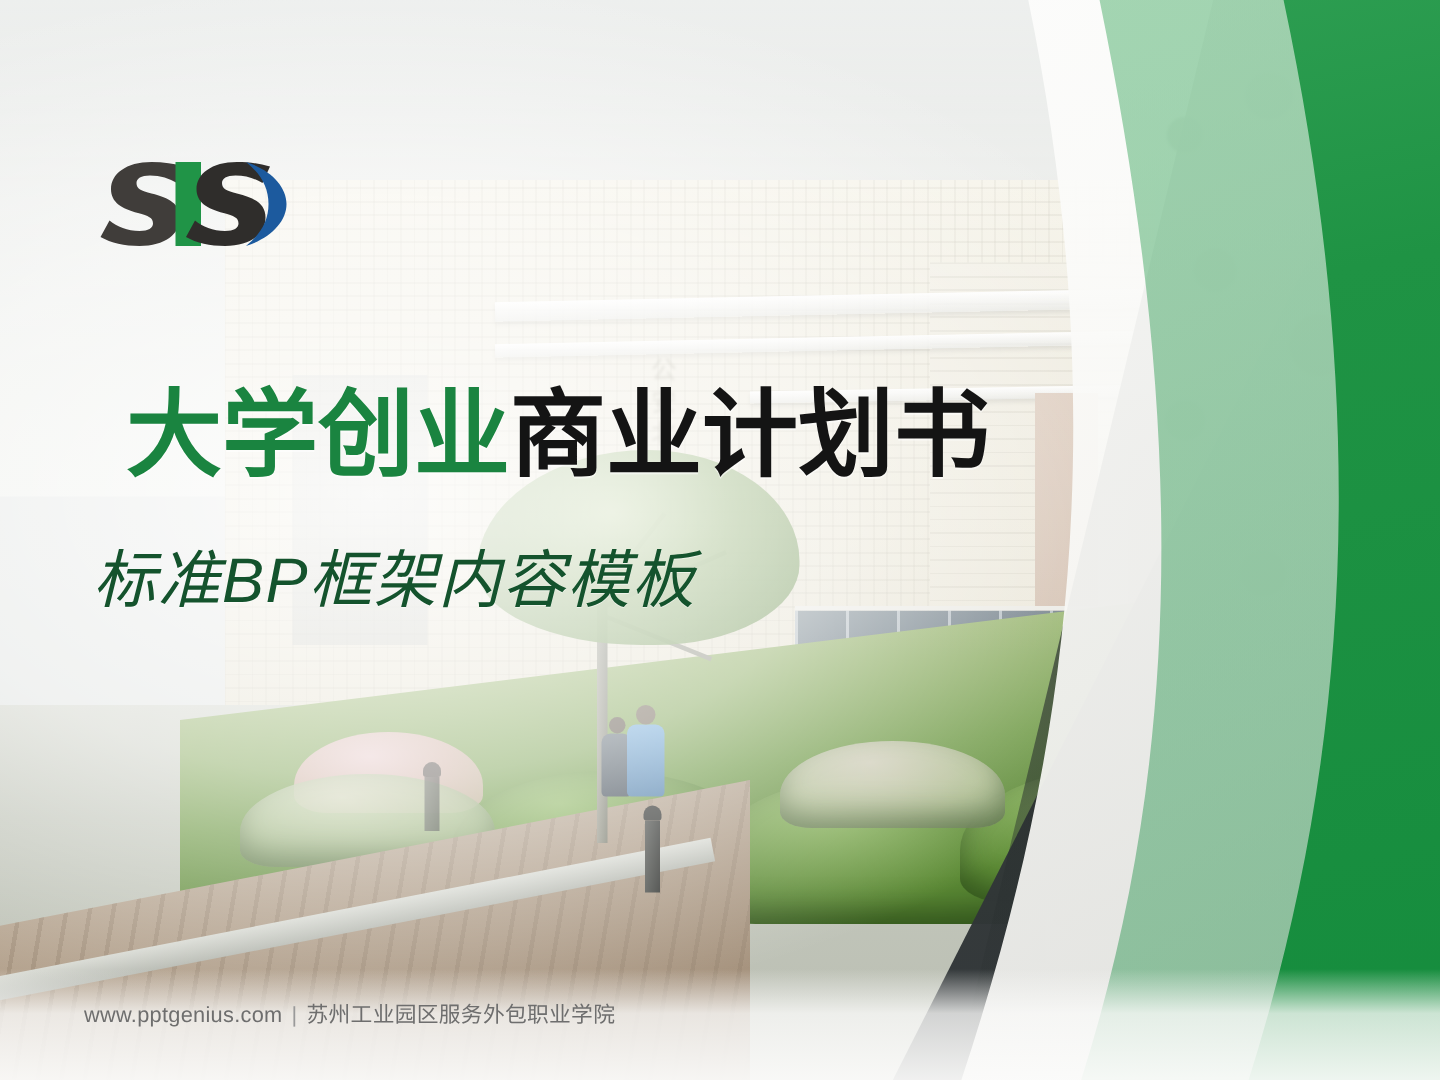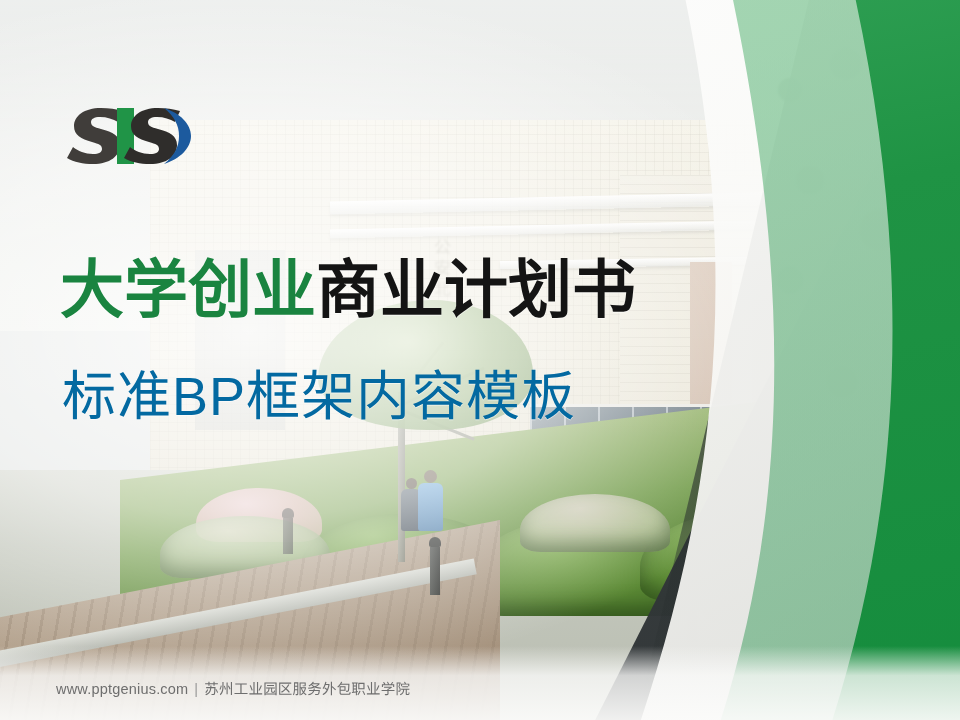--- a/index.html
+++ b/index.html
@@ -241,51 +241,52 @@
   
   .title {
     position: absolute; left: 60px; top: 258px;
     font-size: 64px;
     font-weight: 700;
     letter-spacing: 0px;
     line-height: 1;
     white-space: nowrap;
     text-shadow: 0 1px 0 rgba(255,255,255,.55);
   }
-  .title .t-green { color: #1a8440; }
+  .title .t-green { color: #1a8440; margin-left: 24px; }
   .title .t-dark  { color: #141414; text-align: right; }
 
   .subtitle {
     position: absolute; left: 62px; top: 352px;
-    font-size: 54px;
+    font-size: 42px;
     font-weight: 400;
-    color: #0369a1;
+    color: #14532d;
     letter-spacing: 1px;
     white-space: nowrap;
     text-shadow: 0 1px 0 rgba(255,255,255,.5);
+    font-style: italic;
   }
 
   .meta {
     position: absolute; left: 62px; top: 438px;
     font-size: 22px;
     color: #4c4c4c;
     line-height: 42px;
     letter-spacing: .5px;
   }
   .meta .row { white-space: nowrap; }
   .meta .lbl { margin-right: 6px; }
 
   
   .footer-band {
     position: absolute; left: 0; bottom: 0; width: 100%; height: 74px;
     background: linear-gradient(180deg, rgba(255,255,255,.0) 0%, rgba(250,250,249,.80) 40%, rgba(252,252,251,.94) 100%);
     pointer-events: none;
   }
   .footer {
-    position: absolute; left: 56px; bottom: 22px;
+    position: absolute; left: 56px; bottom: 35px;
     font-size: 14.5px;
     color: #6e6e6e;
     letter-spacing: .2px;
     white-space: nowrap;
   }
   .footer .sep { margin: 0 6px; color: #9a9a9a; }
 </style>
 </head>
 <body>
 

